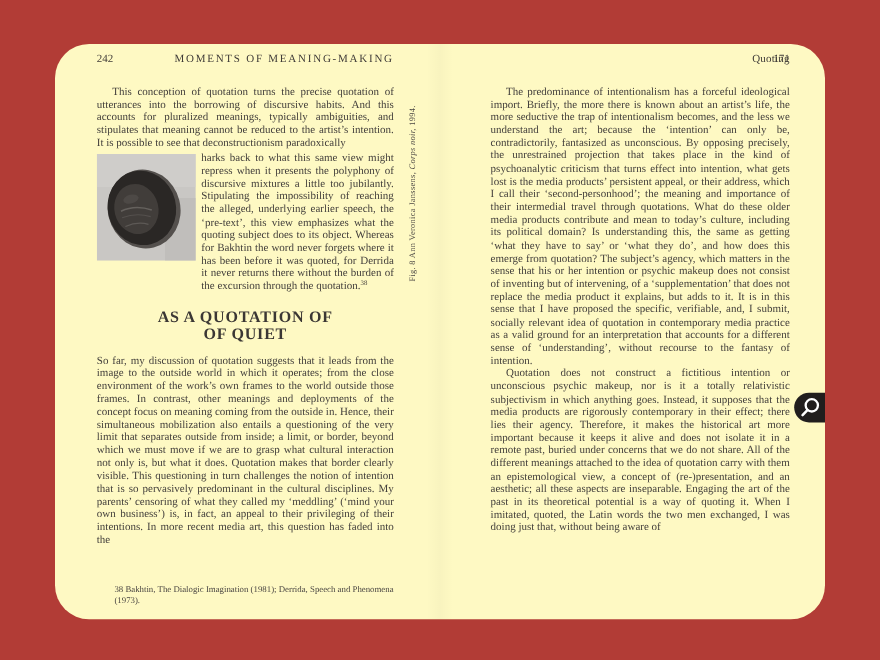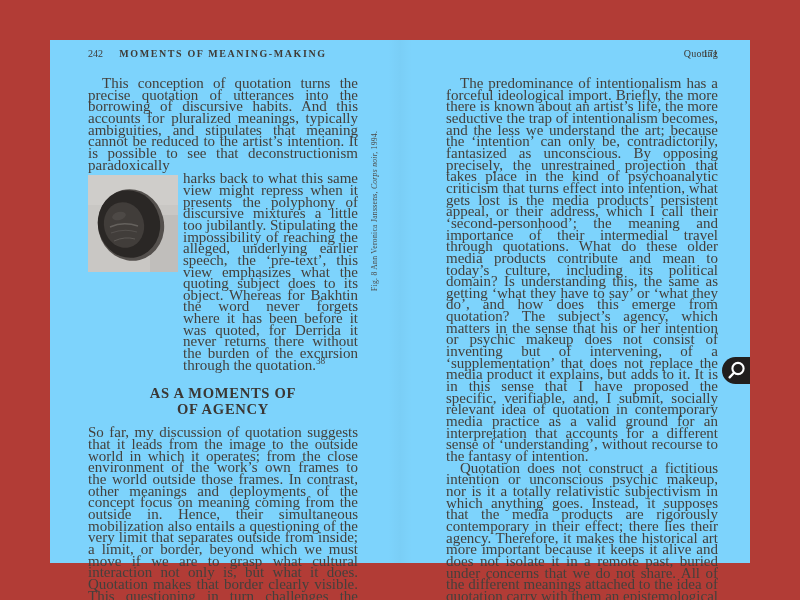--- a/index.html
+++ b/index.html
@@ -7,23 +7,23 @@
   .spread{position:absolute;left:50px;top:40px;width:700px;height:523px;background:#fbfaf8;}
   .gutter{position:absolute;left:338px;top:0;width:24px;height:100%;
           background:linear-gradient(to right,rgba(0,0,0,0),rgba(0,0,0,0.025),rgba(0,0,0,0));}
   .page{position:absolute;top:0;color:#44403c;}
   .page-left{left:38px;width:270px;}
   .page-right{left:396px;width:272px;}
   .runhead{position:relative;height:14px;margin-top:8px;margin-bottom:16px;
            font-size:10px;color:#3f3b37;}
   .runhead .num-left{position:absolute;left:0;top:0;}
   .runhead .num-right{position:absolute;right:0;top:0;}
-  .runhead .title{display:block;text-align:center;letter-spacing:1.6px;font-weight:bold;}
+  .runhead .title{display:block;text-align:right;letter-spacing:1.6px;}
   .runhead .title-plain{display:block;text-align:right;letter-spacing:0.2px;}
-  p.body{margin:0;font-size:15px;line-height:11.65px;text-align:justify;
+  p.body{margin:0;font-size:10px;line-height:11.65px;text-align:justify;
          -webkit-hyphens:auto;hyphens:auto;}
   .indent{text-indent:14px;}
   .figrow{position:relative;margin-top:2px;}
   .photo{position:absolute;left:0;top:2px;width:90px;height:97px;}
   .wraptext{margin-left:95px !important;width:175px;}
   .caption{position:absolute;left:282px;top:0;height:118px;
            writing-mode:vertical-rl;transform:rotate(180deg);
            font-size:7.6px;letter-spacing:0.3px;color:#4a4642;white-space:nowrap;}
   .caption .ital{font-style:italic;}
   .heading{margin:15px 0 10px 0;text-align:center;font-size:14.6px;line-height:15.5px;
@@ -32,21 +32,21 @@
   .footnote{margin-top:34px;font-size:8px;line-height:9.6px;width:258px;color:#4a4642;margin-left:16px;}
   .seg-italic{}
   .seg-sup{vertical-align:super;font-size:0.62em;line-height:0;}
   .search-tab{position:absolute;left:672px;top:317px;width:28px;height:27px;
               background:#211e1d;border-radius:14px 0 0 14px;cursor:pointer;}
   .search-tab svg{position:absolute;left:3px;top:2px;}
 </style>
 </head>
 <body style="background: rgb(178, 60, 54);">
 
-<div class="spread" style="background: #7dd3fc;">
+<div class="spread" style="background: #fef9c3; border-radius: 31px;">
   <div class="gutter"></div>
 
   <div class="page page-left">
     <div class="runhead">
       <span class="num-left">242</span>
       <span class="title">MOMENTS OF MEANING-MAKING</span>
     </div>
 
     <p class="body indent">This conception of quotation turns the precise quotation of utterances into the borrowing of discursive habits. And this accounts for pluralized meanings, typically ambiguities, and stipulates that meaning cannot be reduced to the artist’s intention. It is possible to see that deconstructionism paradoxically</p>
 
@@ -65,22 +65,22 @@
           <ellipse cx="31" cy="41" rx="7" ry="4" fill="#585450" opacity="0.55" transform="rotate(-14 31 41)"></ellipse>
         </svg>
       </div>
       <p class="body wraptext"><span>harks back to what this same view might repress when it presents the polyphony of discursive mixtures a little too jubilantly. Stipulating the impossibility of reaching the alleged, underlying earlier speech, the ‘pre-text’, this view emphasizes what the quoting subject does to its object. Whereas for Bakhtin the word never forgets where it has been before it was quoted, for Derrida it never returns there without the burden of the excursion through the quotation.</span><span class="seg-sup">38</span></p>
       <div class="caption">
         <span>Fig. 8 Ann Veronica Janssens, </span><span class="ital">Corps noir,</span><span> 1994.</span>
       </div>
     </div>
 
     <h2 class="heading">
-      <span>AS A MOMENTS OF</span>
-      <span>OF AGENCY</span>
+      <span>AS A QUOTATION OF</span>
+      <span>OF QUIET</span>
     </h2>
 
     <p class="body"><span>So far, my discussion of quotation suggests that it leads from the image to the outside world in which it operates; from the close environment of the work’s own frames to the world outside those frames. In contrast, other meanings and deployments of the concept focus on meaning coming from the outside in. Hence, their simultaneous mobilization also entails a questioning of the very limit that separates outside from inside; a limit, or border, beyond which we must move if we are to grasp what cultural interaction not only is, but what it </span><span class="seg-italic">does.</span><span> Quotation makes that border clearly visible. This questioning in turn challenges the notion of intention that is so pervasively predominant in the cultural disciplines. My parents’ censoring of what they called my ‘meddling’ (‘mind your own business’) is, in fact, an appeal to their privileging of their intentions. In more recent media art, this question has faded into the</span></p>
 
     <div class="footnote"><span>38 Bakhtin, </span><span class="seg-italic">The Dialogic Imagination</span><span> (1981); Derrida, </span><span class="seg-italic">Speech and Phenomena</span><span> (1973).</span></div>
   </div>
 
   <div class="page page-right">
     <div class="runhead">
       <span class="title-plain">Quoting</span>

